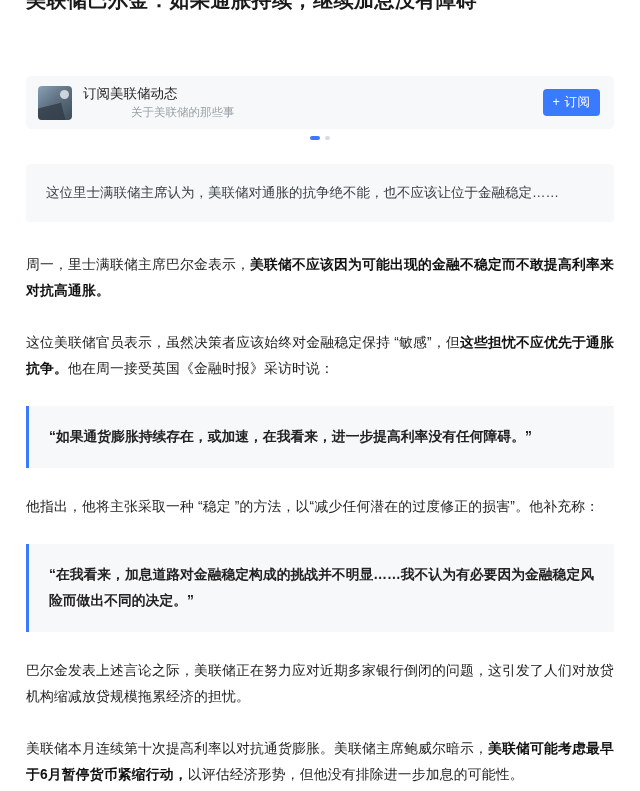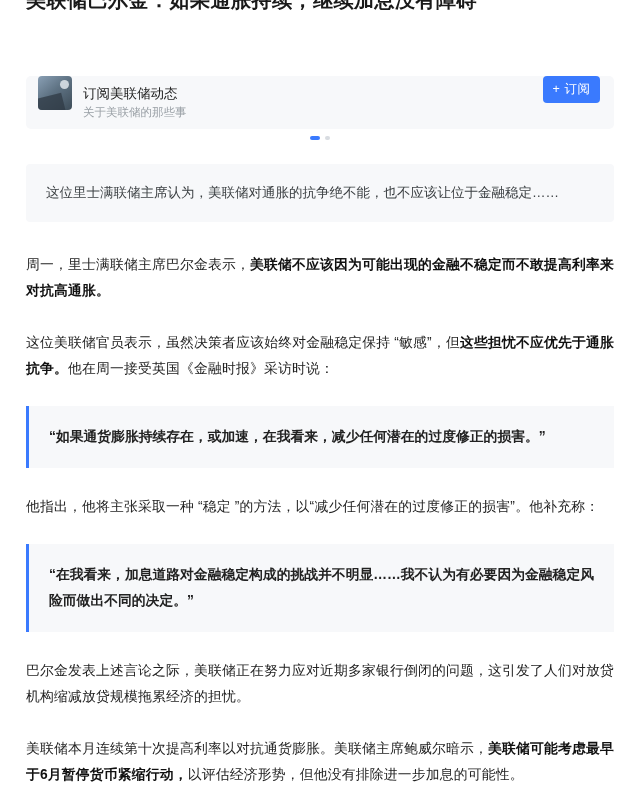--- a/index.html
+++ b/index.html
@@ -117,20 +117,21 @@
   
   .sub-card {
     position: absolute;
     top: 76px;
     left: 26px;
     width: 588px;
     height: 53px;
     background: #f7f8fa;
     border-radius: 5px;
     display: flex;
+    align-items: center;
     box-sizing: border-box;
     padding: 0 14px 0 12px;
   }
   .sub-thumb {
     width: 34px;
     height: 34px;
     border-radius: 4px;
     background: linear-gradient(140deg, #8aa0b5 0%, #5f7384 45%, #3d4c58 100%);
     position: relative;
     overflow: hidden;
@@ -168,20 +169,21 @@
     font-size: 13.5px;
     color: #1a1a1a;
     font-weight: 500;
     line-height: 18px;
   }
   .sub-desc {
     font-size: 11.5px;
     color: #9aa0a6;
     line-height: 16px;
     margin-top: 1px;
+    margin-left: 48px;
   }
   .sub-btn {
     margin-left: auto;
     background: #3a7afe;
     color: #fff;
     font-size: 12.5px;
     border-radius: 4px;
     height: 27px;
     min-width: 57px;
     display: flex;
@@ -279,21 +281,21 @@
     <div class="summary">这位里士满联储主席认为，美联储对通胀的抗争绝不能，也不应该让位于金融稳定……</div>
 
     <p class="para first">
       <span>周一，里士满联储主席巴尔金表示，</span><span class="b">美联储不应该因为可能出现的金融不稳定而不敢提高利率来对抗高通胀。</span>
     </p>
 
     <p class="para">
       <span>这位美联储官员表示，虽然决策者应该始终对金融稳定保持 “敏感”，但</span><span class="b">这些担忧不应优先于通胀抗争。</span><span>他在周一接受英国《金融时报》采访时说：</span>
     </p>
 
-    <blockquote class="quote">“如果通货膨胀持续存在，或加速，在我看来，减少任何潜在的过度修正的损害。”</blockquote>
+    <blockquote class="quote">“如果通货膨胀持续存在，或加速，在我看来，进一步提高利率没有任何障碍。”</blockquote>
 
     <p class="para">他指出，他将主张采取一种 “稳定 ”的方法，以“减少任何潜在的过度修正的损害”。他补充称：</p>
 
     <blockquote class="quote">“在我看来，加息道路对金融稳定构成的挑战并不明显……我不认为有必要因为金融稳定风险而做出不同的决定。”</blockquote>
 
     <p class="para">
       <span>巴尔金发表上述言论之际，美联储正在努力应对近期多家银行倒闭的问题，这引发了人们对放贷机构缩减放贷规模拖累经济的担忧。</span>
     </p>
 
     <p class="para">

